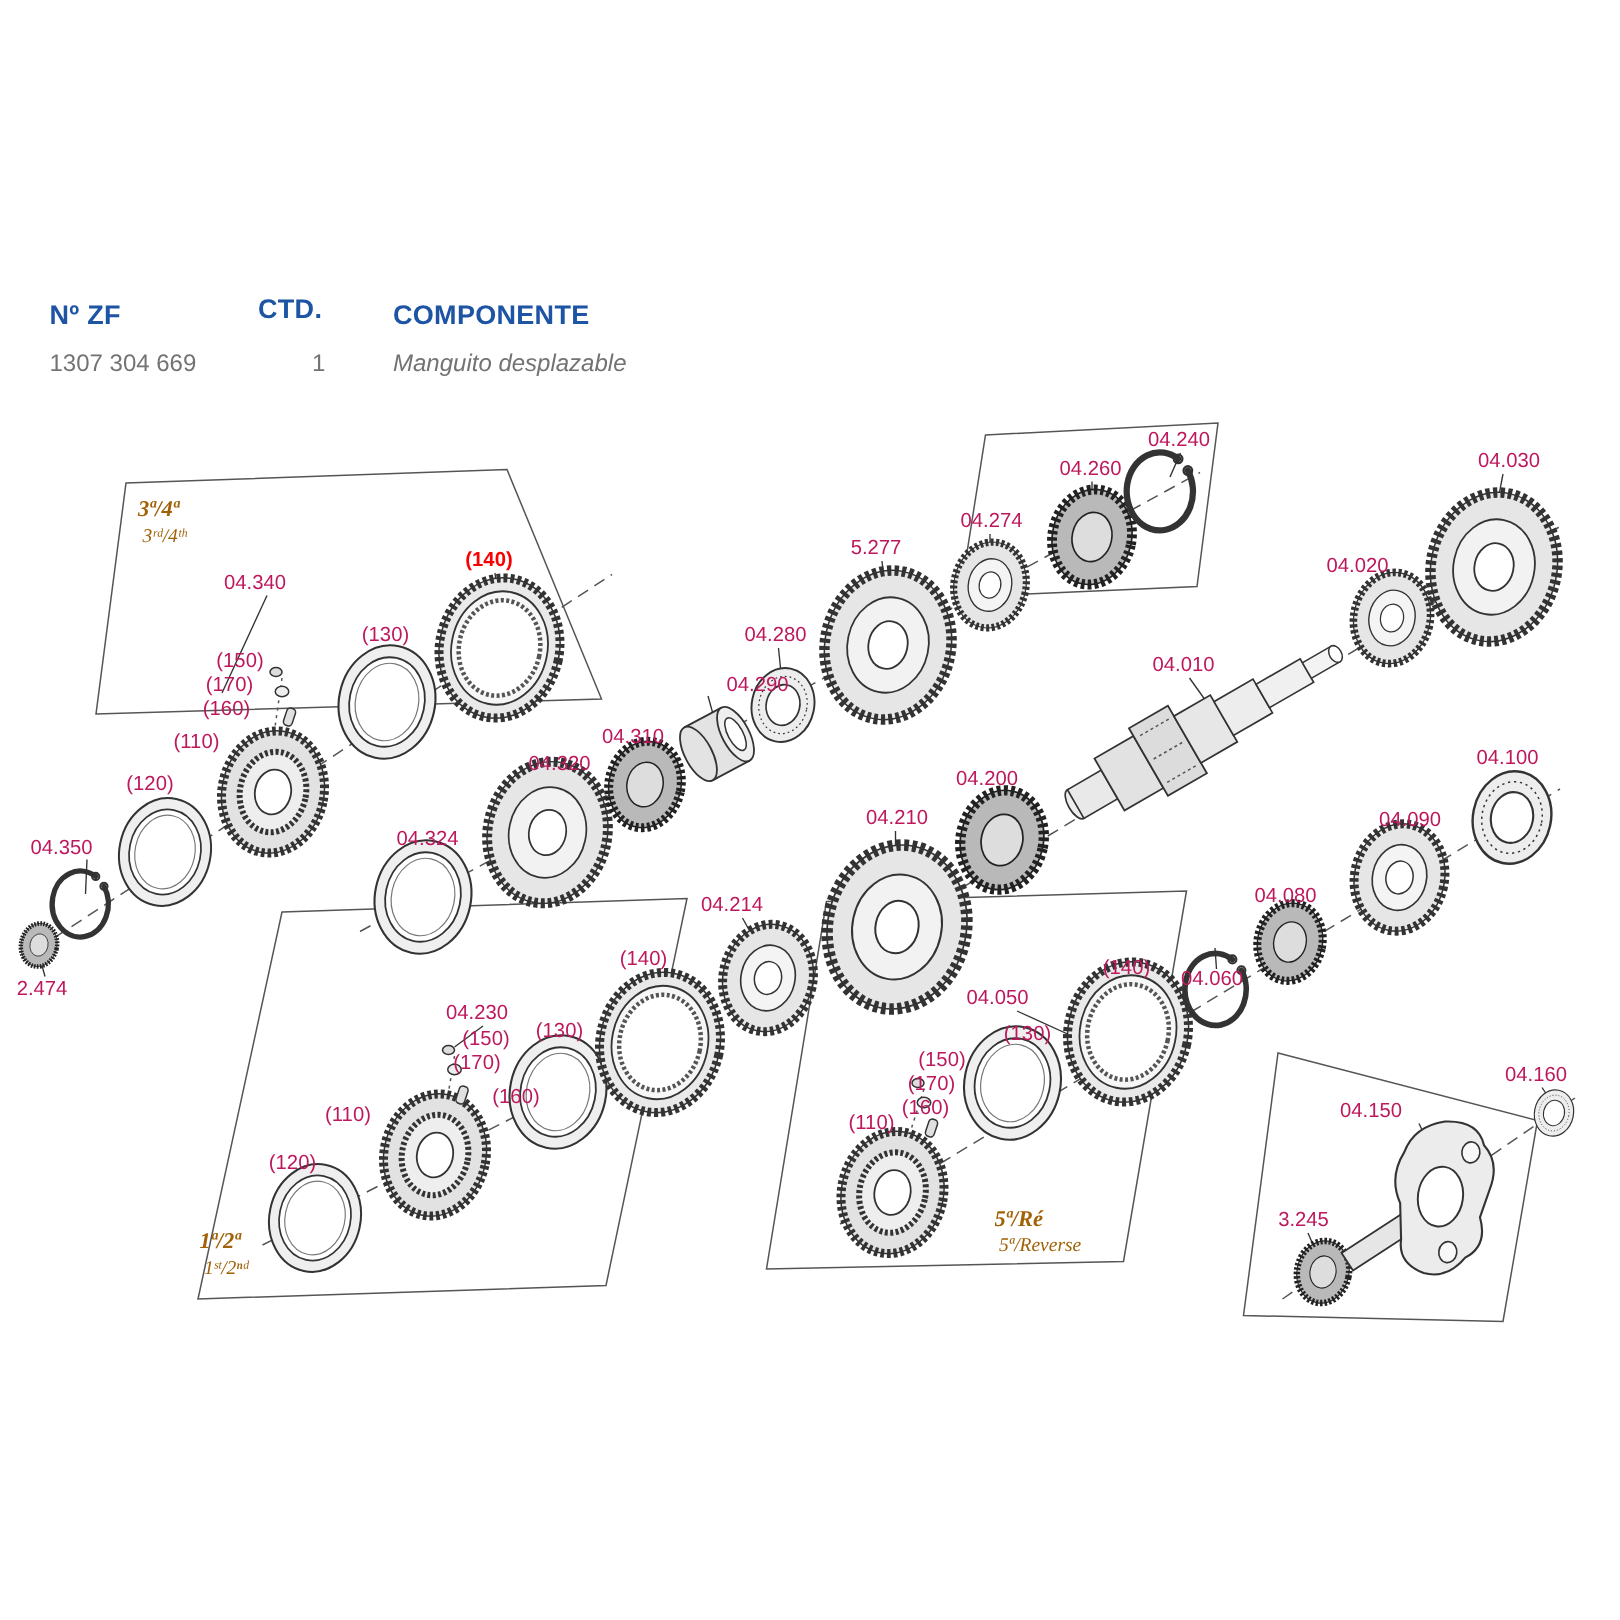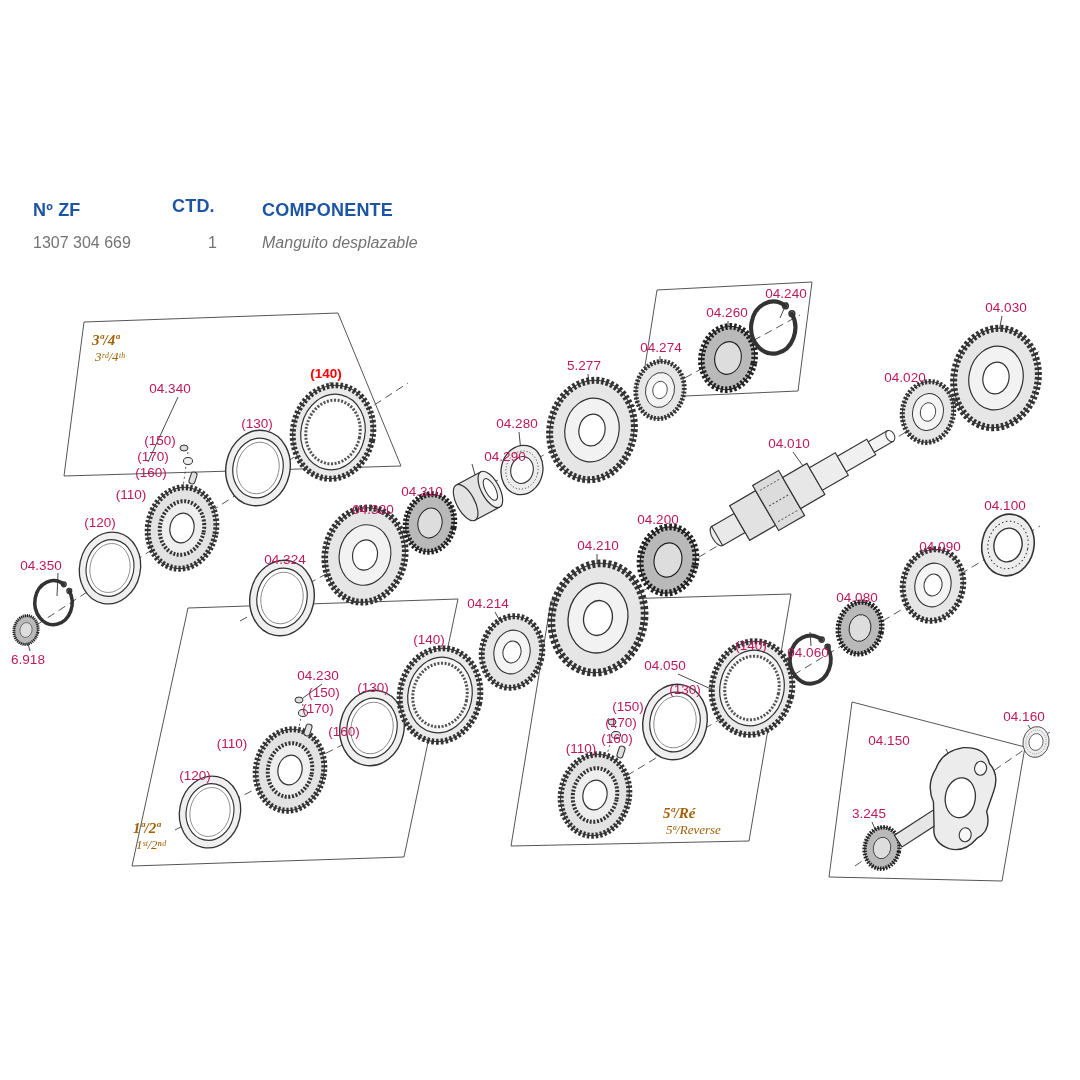--- a/index.html
+++ b/index.html
@@ -240,33 +240,33 @@
       <div class="lbl" style="left: 658px; top: 519px;">04.200</div>
       <div class="lbl" style="left: 940px; top: 546px;">04.090</div>
       <div class="lbl" style="left: 41px; top: 565px;">04.350</div>
       <div class="lbl" style="left: 285px; top: 559px;">04.324</div>
       <div class="lbl" style="left: 598px; top: 545px;">04.210</div>
       <div class="lbl" style="left: 857px; top: 597px; text-align: center;">04.080</div>
       <div class="lbl" style="left: 488px; top: 603px;">04.214</div>
       <div class="lbl" style="left: 808px; top: 623px; margin-top: 29px;">04.060</div>
       <div class="lbl" style="left: 429px; top: 639px;">(140)</div>
       <div class="lbl" style="left: 751px; top: 645px;">(140)</div>
-      <div class="lbl" style="left: 28px; top: 659px;">6.918</div>
+      <div class="lbl" style="left: 28px; top: 659px;">2.474</div>
       <div class="lbl" style="left: 318px; top: 675px;">04.230</div>
       <div class="lbl" style="left: 665px; top: 665px;">04.050</div>
       <div class="lbl" style="left: 373px; top: 687px;">(130)</div>
       <div class="lbl" style="left: 324px; top: 692px;">(150)</div>
       <div class="lbl" style="left: 685px; top: 689px;">(130)</div>
       <div class="lbl" style="left: 628px; top: 706px;">(150)</div>
       <div class="lbl" style="left: 318px; top: 708px;">(170)</div>
       <div class="lbl" style="left: 621px; top: 722px;">(170)</div>
       <div class="lbl" style="left: 344px; top: 731px;">(160)</div>
       <div class="lbl" style="left: 1024px; top: 716px;">04.160</div>
       <div class="lbl" style="left: 617px; top: 738px;">(160)</div>
-      <div class="lbl" style="left: 889px; top: 740px;">04.150</div>
+      <div class="lbl" style="left: 914px; top: 740px;">04.150</div>
       <div class="lbl" style="left: 232px; top: 743px;">(110)</div>
       <div class="lbl" style="left: 581px; top: 748px;">(110)</div>
       <div class="lbl" style="left: 195px; top: 775px;">(120)</div>
       <div class="lbl" style="left: 869px; top: 813px;">3.245</div>
       <div class="grp" style="left: 92px; top: 331px;">
         <div class="t">3ª/4ª</div>
         <div class="s">3ʳᵈ/4ᵗʰ</div>
       </div>
       <div class="grp" style="left: 133px; top: 819px;">
         <div class="t">1ª/2ª</div>

